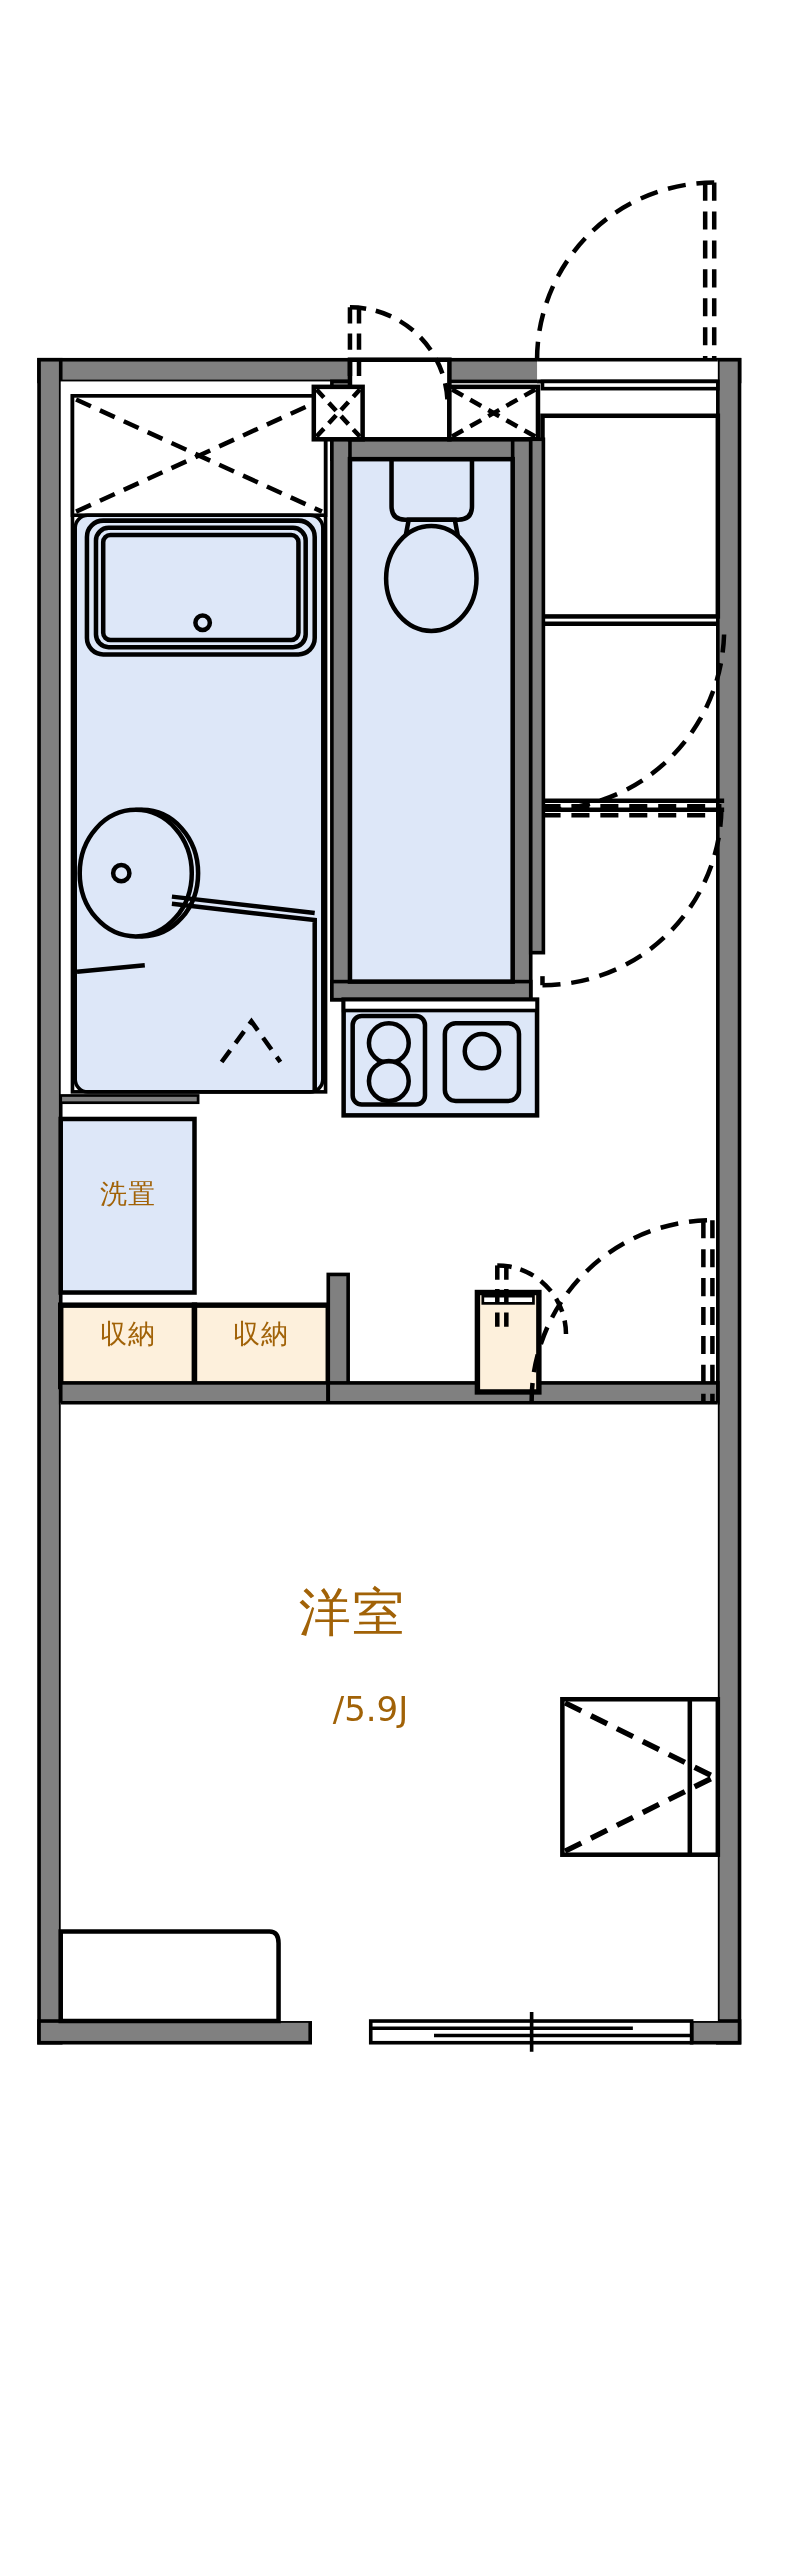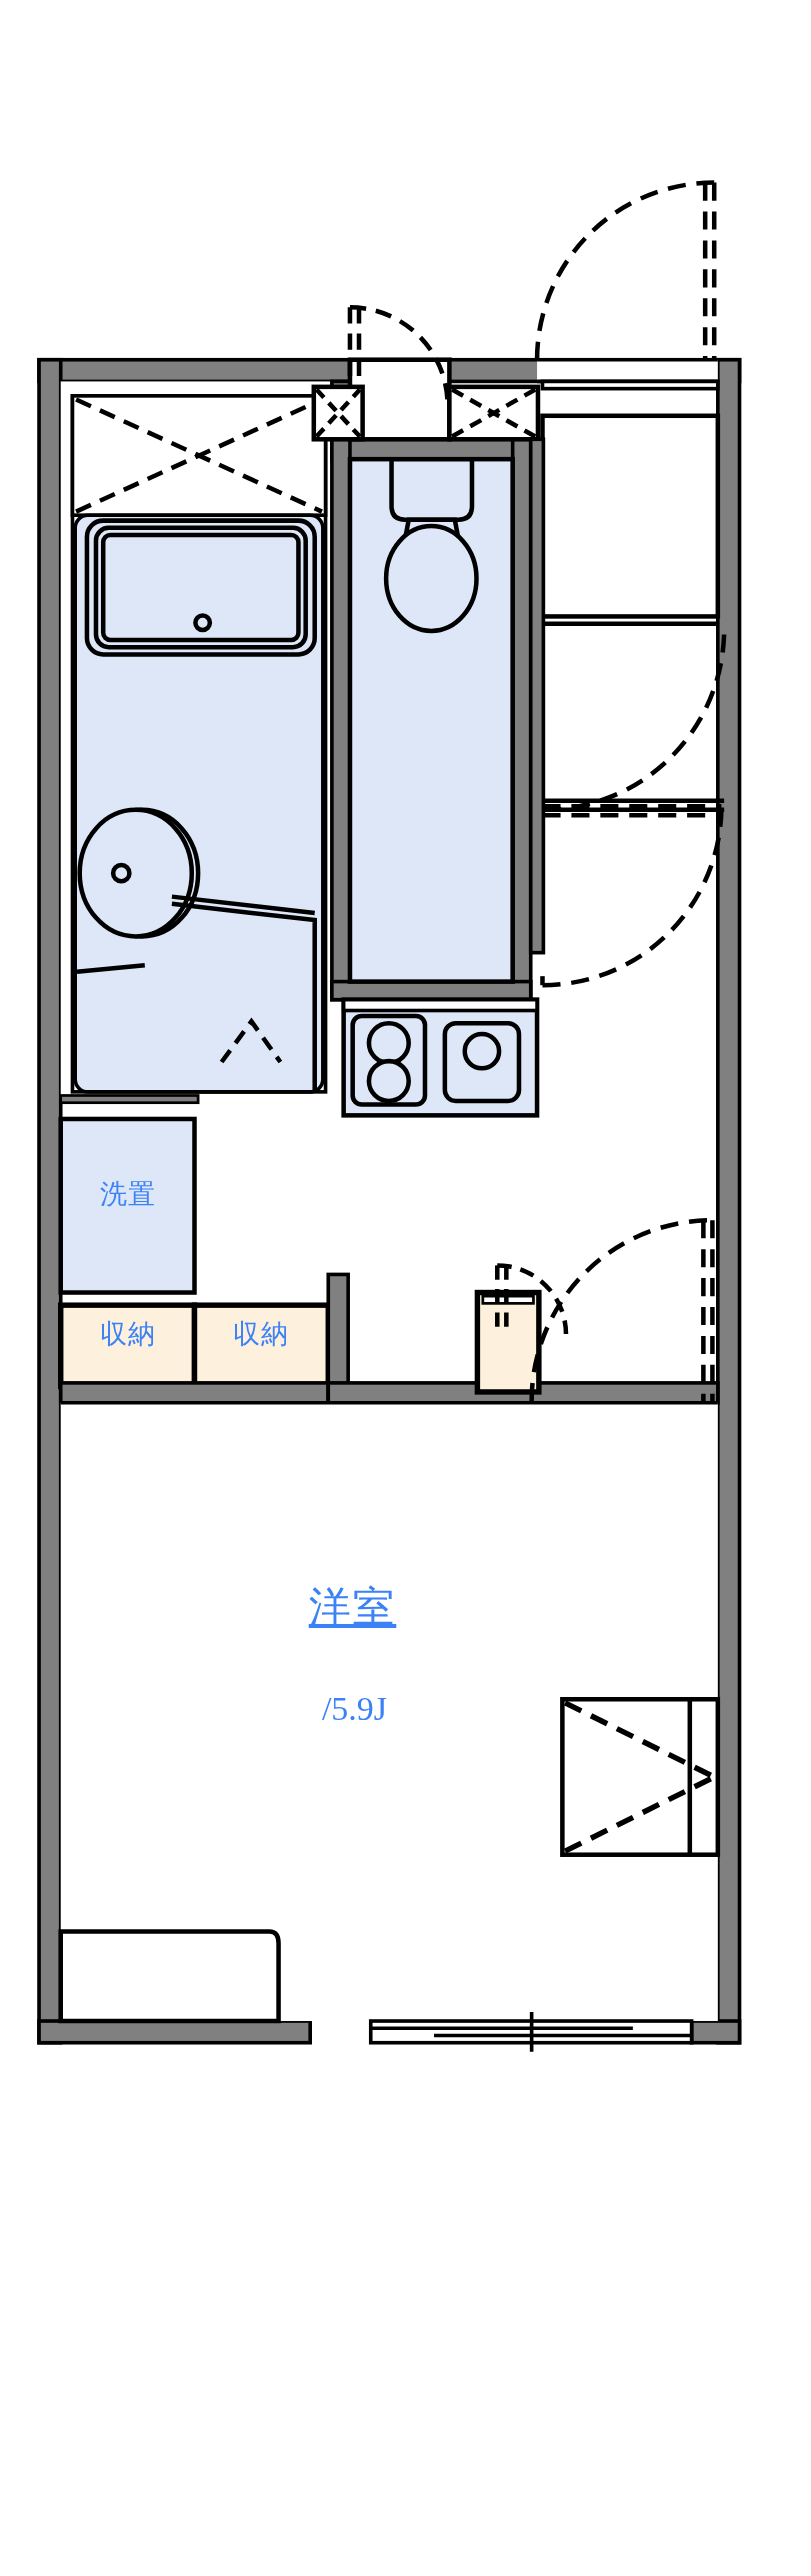--- a/index.html
+++ b/index.html
@@ -6,27 +6,27 @@
   body{font-family:"Liberation Sans","DejaVu Sans",sans-serif;}
   #plan{
     position:relative;
     width:812px;height:2576px;
     background:#ffffff;
     overflow:hidden;
   }
   #svgroot{position:absolute;left:0;top:0;width:812px;height:2576px;}
   .lbl{
     position:absolute;
-    color:#3b82f6;
+    color:#a16207;
     text-align:center;
     white-space:nowrap;
     line-height:1.0;
     font-family:"DejaVu Sans","Liberation Sans",sans-serif;
   }
-  .lbl-room-name{font-size:42px;letter-spacing:1.8px;text-decoration:underline;}
+  .lbl-room-name{font-size:52px;letter-spacing:1.8px;}
   .lbl-room-area{font-size:34px;letter-spacing:0px;}
   .lbl-room-area sup{font-size:18px;vertical-align:super;}
   .lbl-small{font-size:27px;letter-spacing:0.9px;}
 </style>
 </head>
 <body>
 
 <div id="plan">
 
   <svg id="svgroot" viewBox="0 0 898 2850" xmlns="http://www.w3.org/2000/svg">
@@ -225,16 +225,16 @@
 
   <div class="lbl lbl-small" style="left:61px;top:1180px;width:134px;">洗置</div>
 
   <div class="lbl lbl-small" style="left:61px;top:1320px;width:134px;">収納</div>
 
   <div class="lbl lbl-small" style="left:194px;top:1320px;width:134px;">収納</div>
 
   <div class="lbl lbl-room-name" style="left:226px;top:1586px;width:253px;">洋室</div>
 
 
-  <div class="lbl lbl-room-area" style="left:228px;top:1692px;width:253px;font-family:Liberation Serif, serif;">/5.9J</div>
+  <div class="lbl lbl-room-area" style="left:244px;top:1692px;width:253px;">/5.9J</div>
 
 </div>
 
 
 </body></html>

